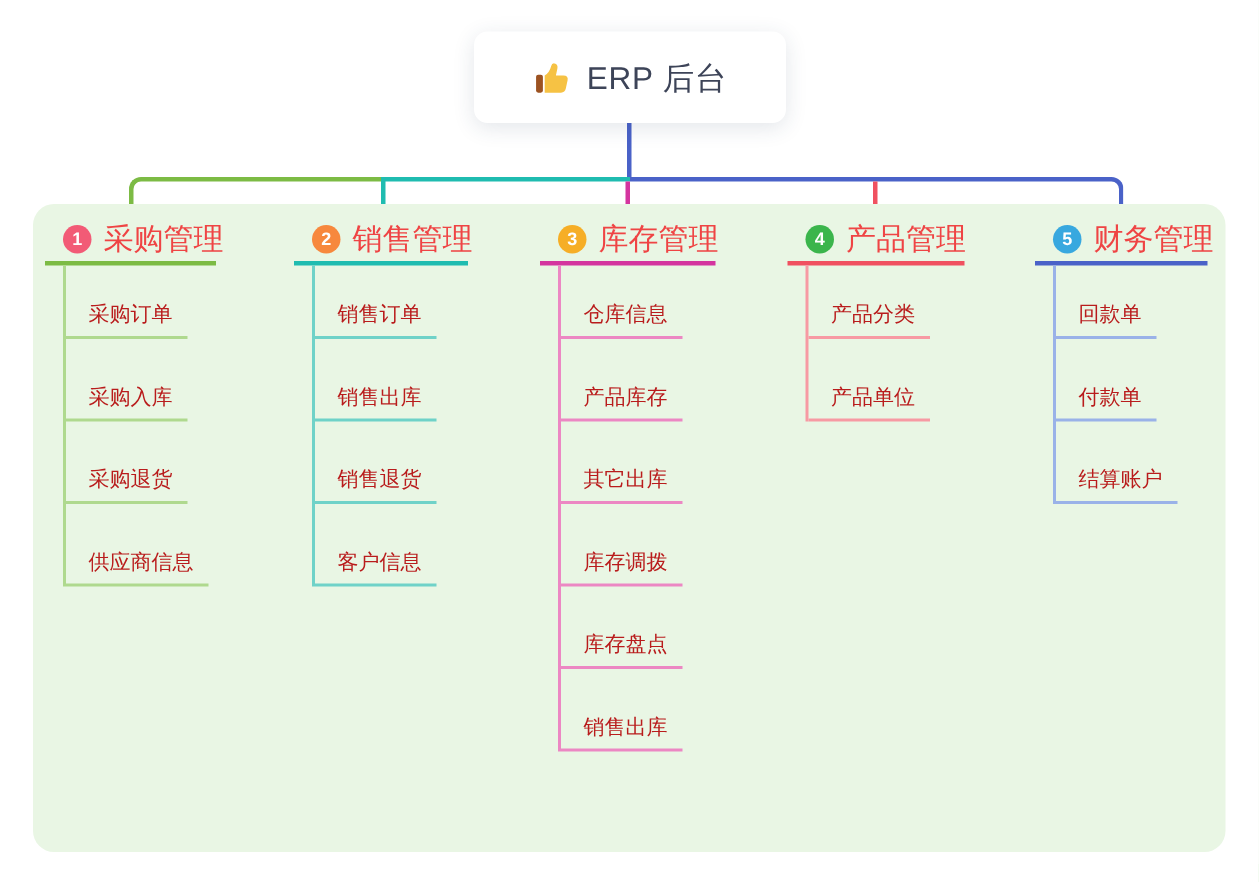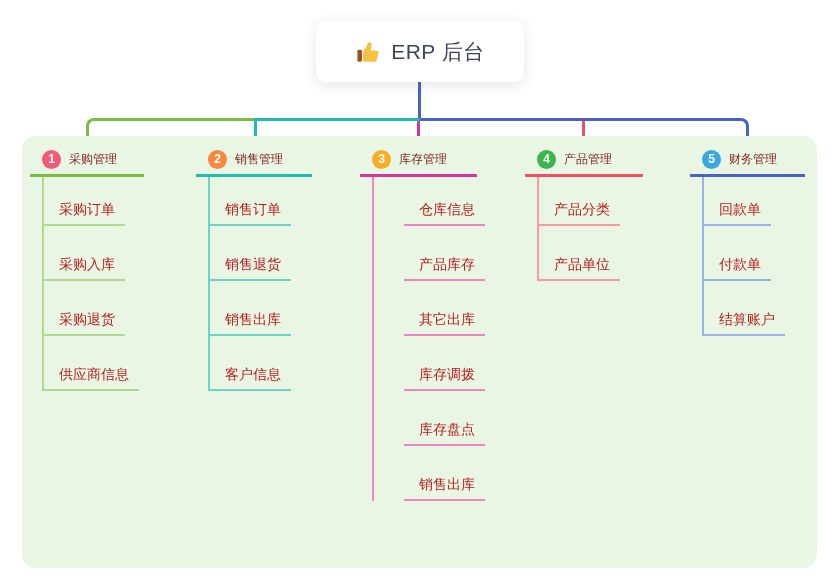--- a/index.html
+++ b/index.html
@@ -74,22 +74,22 @@
     border-bottom: 3px solid;
   }
   .badge {
     width: 19px; height: 19px; flex: 0 0 19px;
     border-radius: 50%;
     color: #fff;
     font-size: 12px; font-weight: 700;
     display: flex; align-items: center; justify-content: center;
   }
   .branch-label {
-    font-size: 12px;
-    color: #7f1d1d;
+    font-size: 20px;
+    color: #ef4444;
     font-weight: 500;
     white-space: nowrap;
   }
   .children {
     margin-left: 12px;
     border-left: 2px solid;
   }
   .row {
     height: 55px;
     width: max-content;
@@ -158,37 +158,37 @@
   <div class="branch b2">
     <div class="branch-head" style="border-bottom-color: rgb(31, 188, 176);">
       <span class="badge" style="background-color: rgb(247, 136, 61);">2</span>
       <span class="branch-label">销售管理</span>
     </div>
     <div class="children" style="border-left-color: rgb(111, 210, 200);">
       <div class="row" style="border-bottom-color: rgb(111, 210, 200);">
           <span class="row-label">销售订单</span>
         </div>
       <div class="row" style="border-bottom-color: rgb(111, 210, 200);">
+          <span class="row-label">销售出库</span>
+        </div>
+      <div class="row" style="border-bottom-color: rgb(111, 210, 200);">
           <span class="row-label">销售退货</span>
-        </div>
-      <div class="row" style="border-bottom-color: rgb(111, 210, 200);">
-          <span class="row-label">销售出库</span>
         </div>
       <div class="row" style="border-bottom-color: rgb(111, 210, 200);">
           <span class="row-label">客户信息</span>
         </div>
     </div>
   </div>
 
   <div class="branch b3">
     <div class="branch-head" style="border-bottom-color: rgb(212, 53, 159);">
       <span class="badge" style="background-color: rgb(246, 174, 38);">3</span>
       <span class="branch-label">库存管理</span>
     </div>
-    <div class="children" style="border-left-color: rgb(236, 135, 195); padding-left: 30px;">
+    <div class="children" style="border-left-color: rgb(236, 135, 195);">
       <div class="row" style="border-bottom-color: rgb(236, 135, 195);">
           <span class="row-label">仓库信息</span>
         </div>
       <div class="row" style="border-bottom-color: rgb(236, 135, 195);">
           <span class="row-label">产品库存</span>
         </div>
       <div class="row" style="border-bottom-color: rgb(236, 135, 195);">
           <span class="row-label">其它出库</span>
         </div>
       <div class="row" style="border-bottom-color: rgb(236, 135, 195);">

